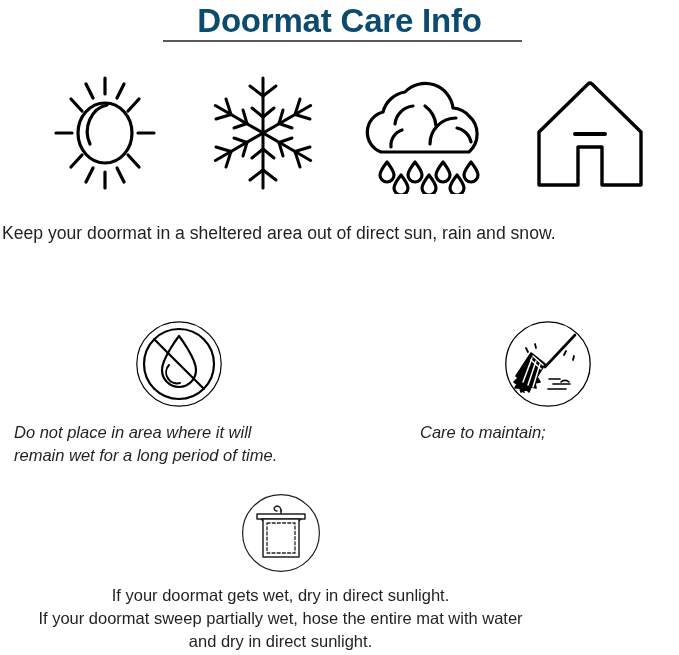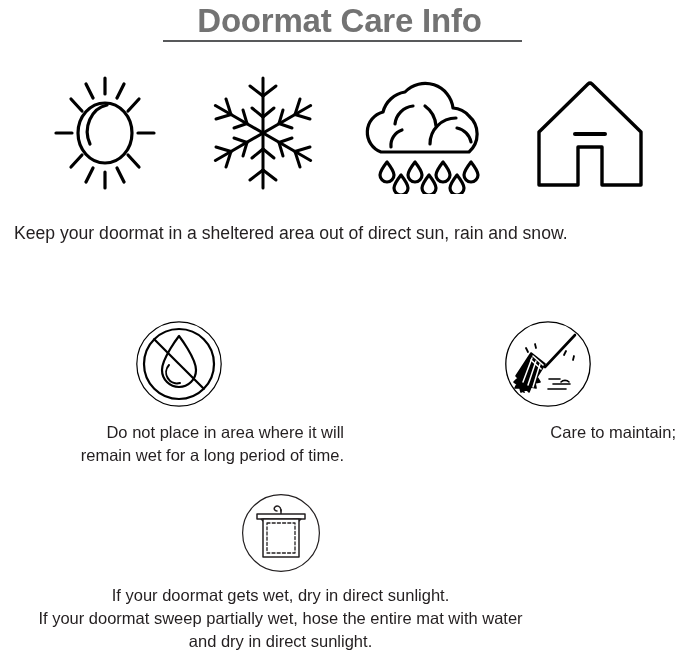--- a/index.html
+++ b/index.html
@@ -26,21 +26,21 @@
     width: 679px;
     text-align: center;
   }
   .title-text {
     display: block;
     font-family: "Liberation Sans", "DejaVu Sans", sans-serif;
     font-weight: 700;
     font-size: 33px;
     line-height: 38px;
     letter-spacing: -0.2px;
-    color: #737373;
+    color: #0c4a6e;
     margin: 0;
     padding-top: 2px;
   }
   .title-rule {
     position: absolute;
     top: 40px;
     left: 163px;
     width: 359px;
     height: 2px;
     background: #58595b;
@@ -69,30 +69,31 @@
   
   .intro {
     position: absolute;
     top: 218px;
     left: 0px;
     width: 679px;
     font-size: 17.6px;
     line-height: 30px;
     color: #231f20;
     text-align: left;
-    padding-left: 14px;
+    padding-left: 2px;
     box-sizing: border-box;
     font-weight: 400;
   }
   .intro .line { display: block; white-space: nowrap; }
 
   
   .mid-left, .mid-right {
     position: absolute;
-    text-align: right;
+    text-align: left;
+    font-style: italic;
   }
   .mid-left  { top: 320px; left: 14px;  width: 330px; }
   .mid-right { top: 320px; left: 420px; width: 256px; }
 
   .circle-icon { display: block; margin: 0 auto; }
 
   .caption {
     font-size: 16.5px;
     line-height: 23px;
     color: #231f20;

